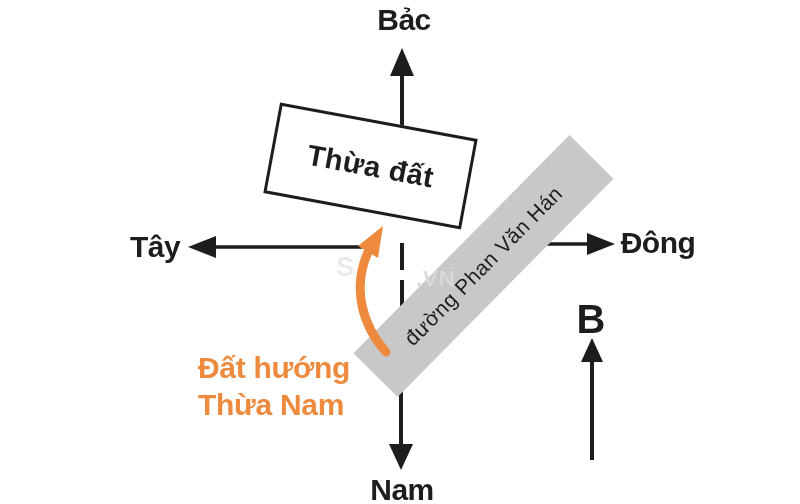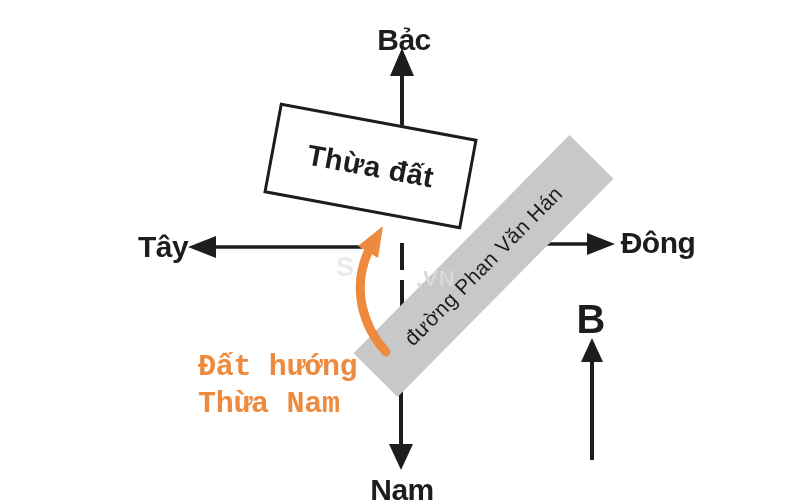--- a/index.html
+++ b/index.html
@@ -112,21 +112,20 @@
   }
   .orient-note {
     left: 198px; top: 349px;
     z-index: 6;
     position: absolute;
     color: var(--accent);
     font-size: 30px;
     font-weight: 700;
     line-height: 37px;
     letter-spacing: -0.3px;
-    font-family: Liberation Mono, monospace;
   }
 </style>
 </head>
 <body>
 
 <div id="canvas">
 
   <svg class="layer axes-layer" viewBox="0 0 800 504">
     <g>
       <line class="axis-line" x1="402" y1="73" x2="402" y2="138"></line>
@@ -163,22 +162,22 @@
   </div>
 
   <span class="watermark watermark-prefix">S</span>
   <span class="watermark watermark-suffix">.VN</span>
 
   <svg class="layer orange-layer" viewBox="0 0 800 504">
     <path class="orient-curve" d="M 386 352 C 362 325, 352 288, 368 252"></path>
     <polygon class="orient-head" points="383,226 378,258 358,246"></polygon>
   </svg>
 
-  <span class="label dir-label" style="left:404px; top:40px;">Bảc</span>
-  <span class="label dir-label" style="left:155px; top:247px;margin-left:8px;">Tây</span>
+  <span class="label dir-label" style="left:404px; top:20px;">Bảc</span>
+  <span class="label dir-label" style="left:155px; top:247px;">Tây</span>
   <span class="label dir-label" style="left:658px; top:243px;">Đông</span>
   <span class="label dir-label" style="left:402px; top:490px;">Nam</span>
   <span class="label b-label" style="left:591px; top:319px;">B</span>
 
   <div class="orient-note">
     <div>Đất hướng</div>
     <div>Thừa Nam</div>
   </div>
 
 </div>

